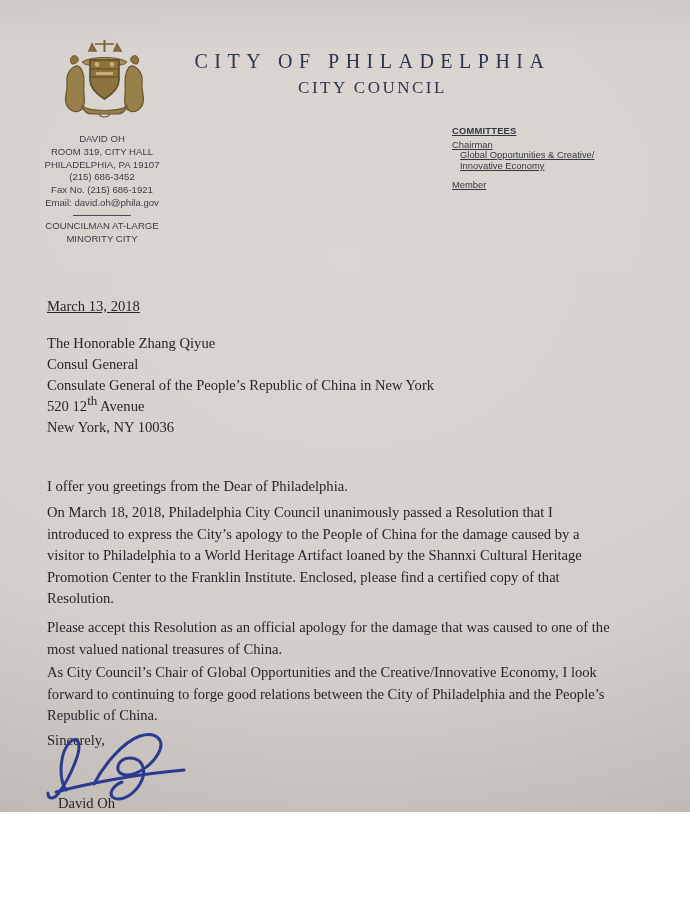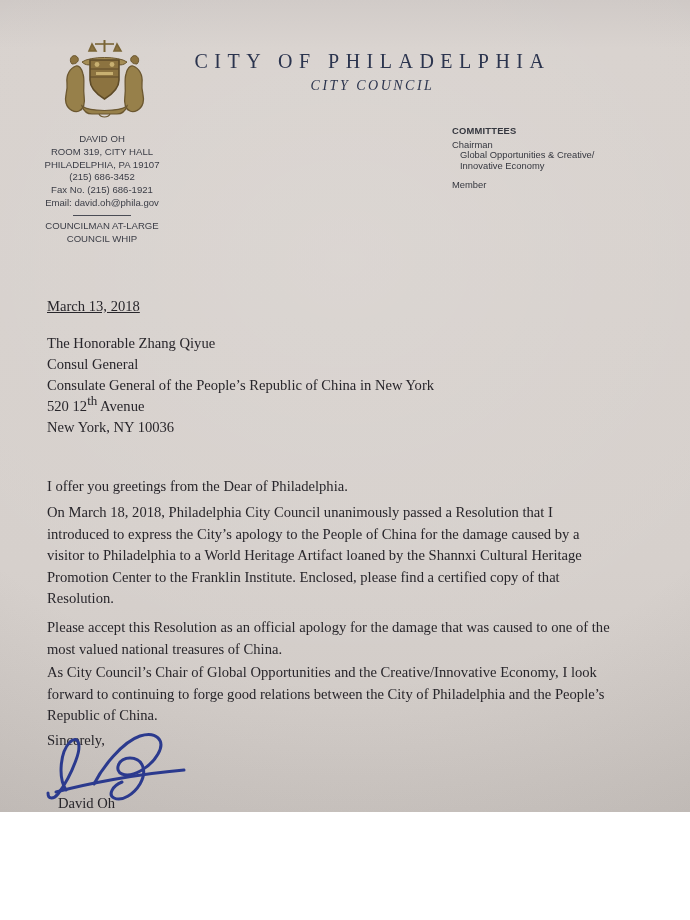--- a/index.html
+++ b/index.html
@@ -20,29 +20,29 @@
       rgba(135,129,124,0.45) 32%,
       rgba(138,132,127,0.92) 58%,
       #837d79 72%,
       #6f6a68 100%);
     pointer-events:none;
   }
   
   .crest{position:absolute;left:52px;top:36px;width:105px;height:88px;}
   .titles{position:absolute;left:100px;top:50px;width:545px;text-align:center;color:#2b344e;}
   .title1{font-size:20px;letter-spacing:6.5px;font-weight:500;}
-  .title2{font-size:14px;letter-spacing:2.5px;margin-top:5px;font-weight:500;font-style:italic;}
+  .title2{font-size:17px;letter-spacing:2.5px;margin-top:5px;font-weight:500;}
   .contact{
     position:absolute;left:18px;top:133px;width:168px;text-align:center;
     font-family:"Liberation Sans", sans-serif;font-size:9.6px;line-height:12.8px;color:#3b3d46;
   }
   .contact .divider{width:58px;margin:5px auto 4px auto;border-top:1.4px solid #4a4c55;}
   .committees{
     position:absolute;left:452px;top:126px;width:220px;
-    font-family:"Liberation Sans", sans-serif;font-size:9.4px;line-height:10.6px;color:#35373f;
+    font-family:"Liberation Sans", sans-serif;font-size:9.4px;line-height:10.6px;color:#35373f;text-decoration:underline;
   }
   .committees .heading{margin-bottom:3px;font-weight:bold;letter-spacing:0.2px;}
   .committees .sublist{padding-left:8px;}
   .committees .gap{height:9px;}
   .prelines{white-space:pre-line;}
   
   .bodyline{position:absolute;left:47px;width:632px;font-size:14.6px;}
   .date{top:298px;text-decoration:underline;}
   .recipient{top:333px;line-height:21px;white-space:pre-line;}
   .recipient sup{font-size:13px;vertical-align:super;line-height:0;}
@@ -104,21 +104,21 @@
 
   <div class="contact">
     <div>DAVID OH</div>
     <div class="prelines">ROOM 319, CITY HALL
 PHILADELPHIA, PA 19107
 (215) 686-3452
 Fax No. (215) 686-1921
 Email: david.oh@phila.gov</div>
     <div class="divider"></div>
     <div>COUNCILMAN AT-LARGE</div>
-    <div>COUNCIL WHIP</div>
+    <div>MINORITY CITY</div>
   </div>
 
   <div class="committees">
     <div class="heading">COMMITTEES</div>
     <div>Chairman</div>
     <div class="sublist prelines">Global Opportunities &amp; Creative/
 Innovative Economy</div>
     <div class="gap"></div>
     <div>Member</div>
   </div>

